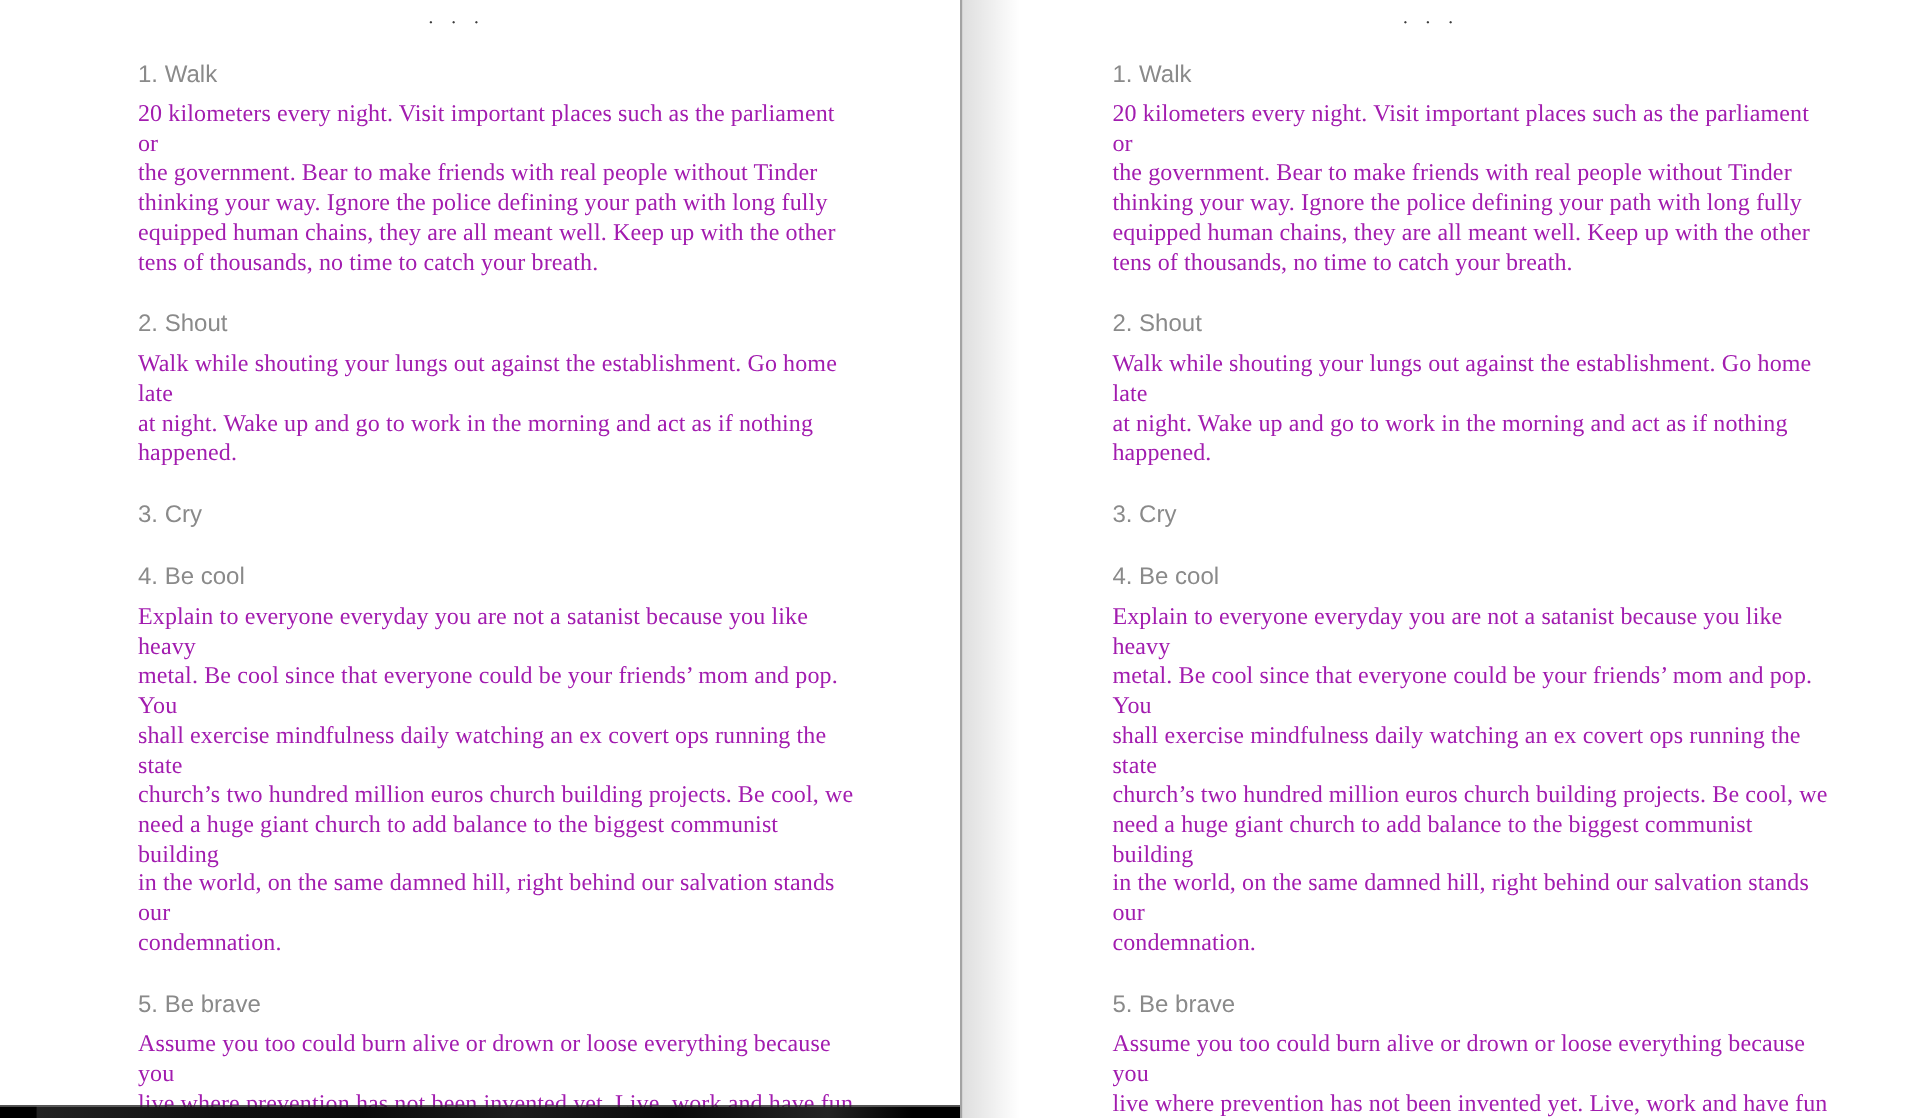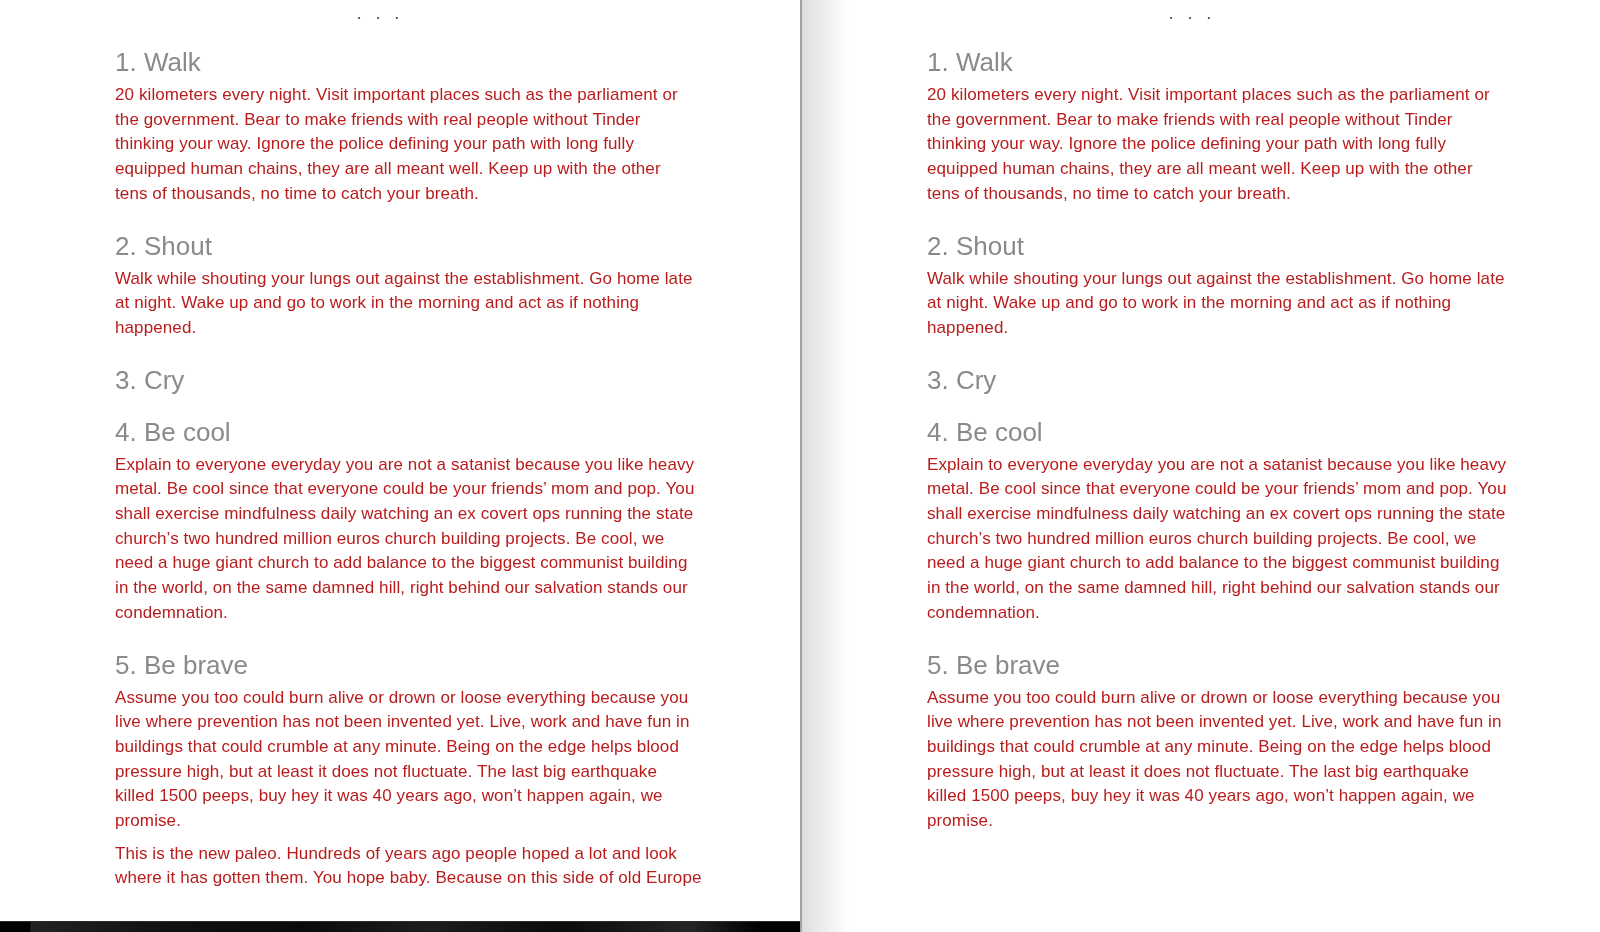--- a/index.html
+++ b/index.html
@@ -45,31 +45,31 @@
     font-size: 17px;
     color: #3c3c3c;
     word-spacing: 9px;
     font-family: "Liberation Serif", serif;
   }
 
   .section-title {
     margin: 26px 0 0 0;
     font-family: "Liberation Sans", sans-serif;
     font-weight: 400;
-    font-size: 26px;
+    font-size: 20px;
     line-height: 26px;
     color: #8a8a8a;
   }
 
   .section-body {
     margin: 8px 0 0 0;
-    font-family: Liberation Sans, sans-serif;
-    font-size: 17px;
+    font-family: Liberation Serif, serif;
+    font-size: 20px;
     line-height: 24.7px;
-    color: #b91c1c;
+    color: #a21caf;
     white-space: pre-line;
     letter-spacing: 0.1px;
   }
 
   .divider {
     position: absolute;
     left: 800px;
     top: 0;
     width: 2px;
     height: 932px;

